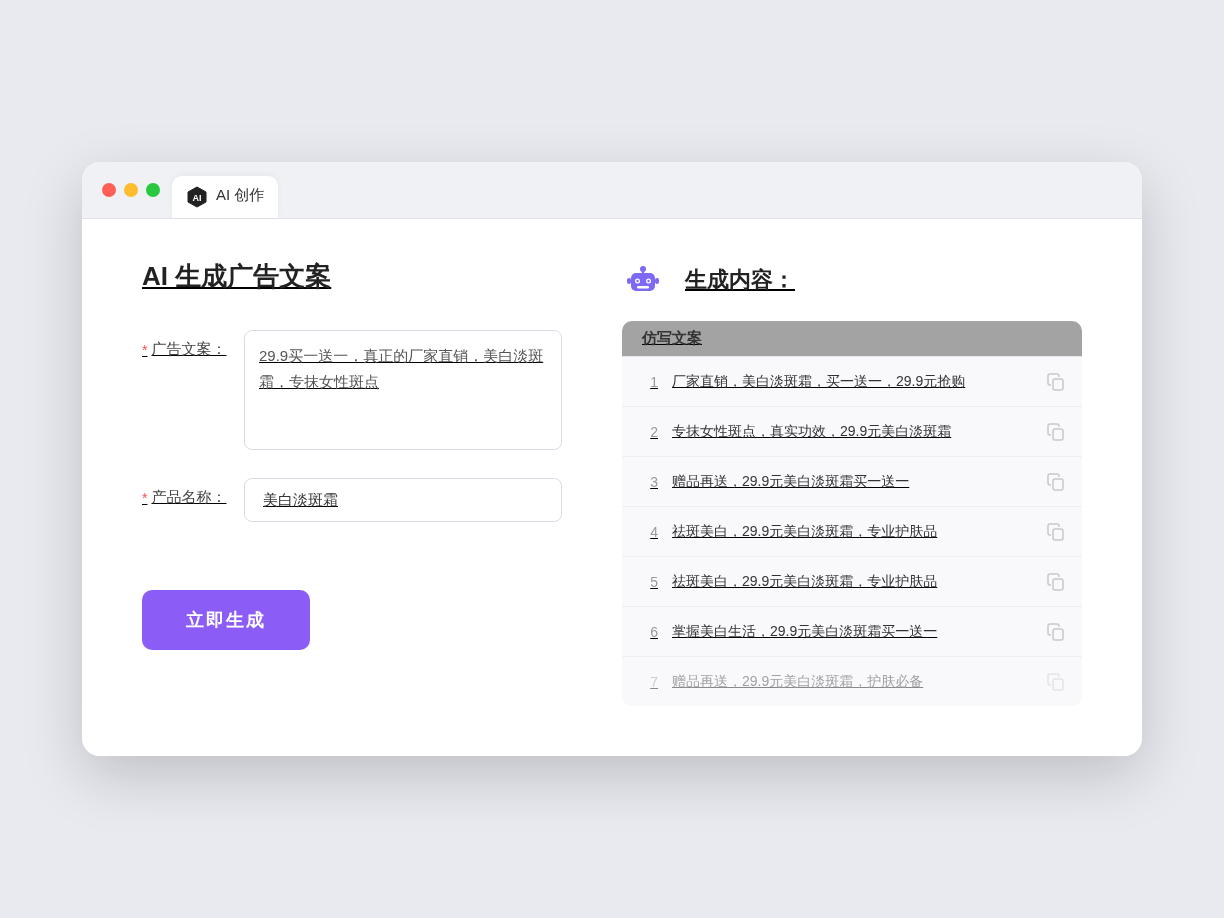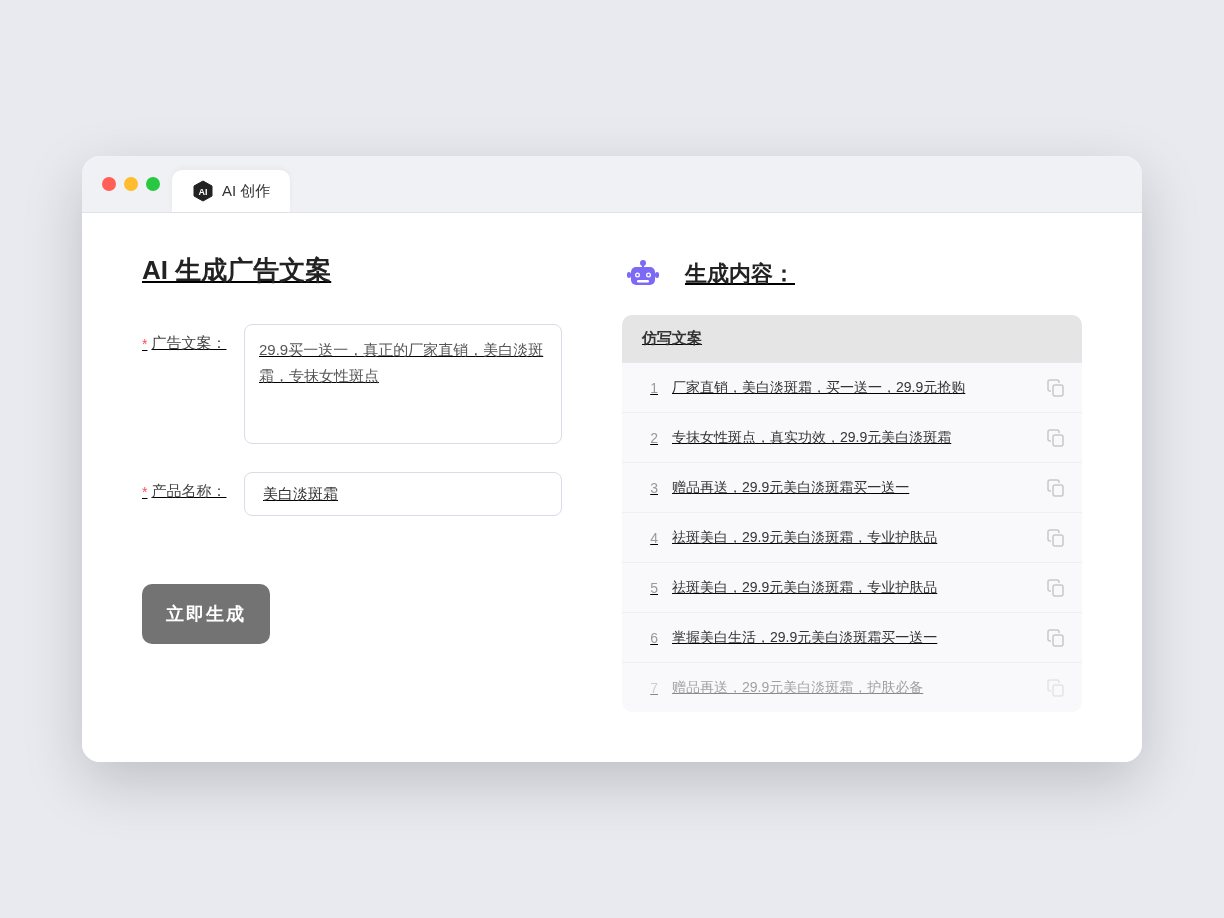--- a/index.html
+++ b/index.html
@@ -41,23 +41,23 @@
       height: 14px;
       border-radius: 50%;
     }
     .traffic-light.red { background: #ff5f57; }
     .traffic-light.yellow { background: #febc2e; }
     .traffic-light.green { background: #28c840; }
 
     .tab {
       background: #ffffff;
       border-radius: 10px 10px 0 0;
-      padding: 10px 20px;
-      display: flex;
-      align-items: center;
+      padding: 10px 14px;
+      display: flex;
+      align-items: flex-start;
       gap: 8px;
       margin-bottom: 0;
       box-shadow: 0 -2px 6px rgba(0,0,0,0.04);
     }
 
     .tab-label {
       font-size: 15px;
       color: #333;
       font-weight: 500;
     }
@@ -127,25 +127,25 @@
       padding: 12px 18px;
       font-size: 15px;
       color: #333;
       outline: none;
       font-family: inherit;
       height: 44px;
     }
 
     .generate-button {
       margin-top: 40px;
-      background: #737373;
+      background: #8b5cf6;
       color: #fff;
       border: none;
       border-radius: 10px;
-      padding: 18px 24px;
+      padding: 18px 44px;
       font-size: 18px;
       font-weight: 600;
       cursor: pointer;
       font-family: inherit;
       letter-spacing: 2px;
     }
 
     
     .right-panel {
       flex: 1;
@@ -167,25 +167,25 @@
     }
 
     .result-table {
       width: 100%;
       background: #f9f9fc;
       border-radius: 10px;
       overflow: hidden;
     }
 
     .result-table-header {
-      padding: 14px 20px;
+      padding: 8px 20px;
       font-size: 15px;
       font-weight: 600;
       color: #333;
-      background: #e5e5e5;
+      background: #a3a3a3;
       border-bottom: 1px solid #e5e7ef;
     }
 
     .result-row {
       display: flex;
       align-items: center;
       padding: 14px 16px;
       border-bottom: 1px solid #eeeff5;
       gap: 14px;
     }

